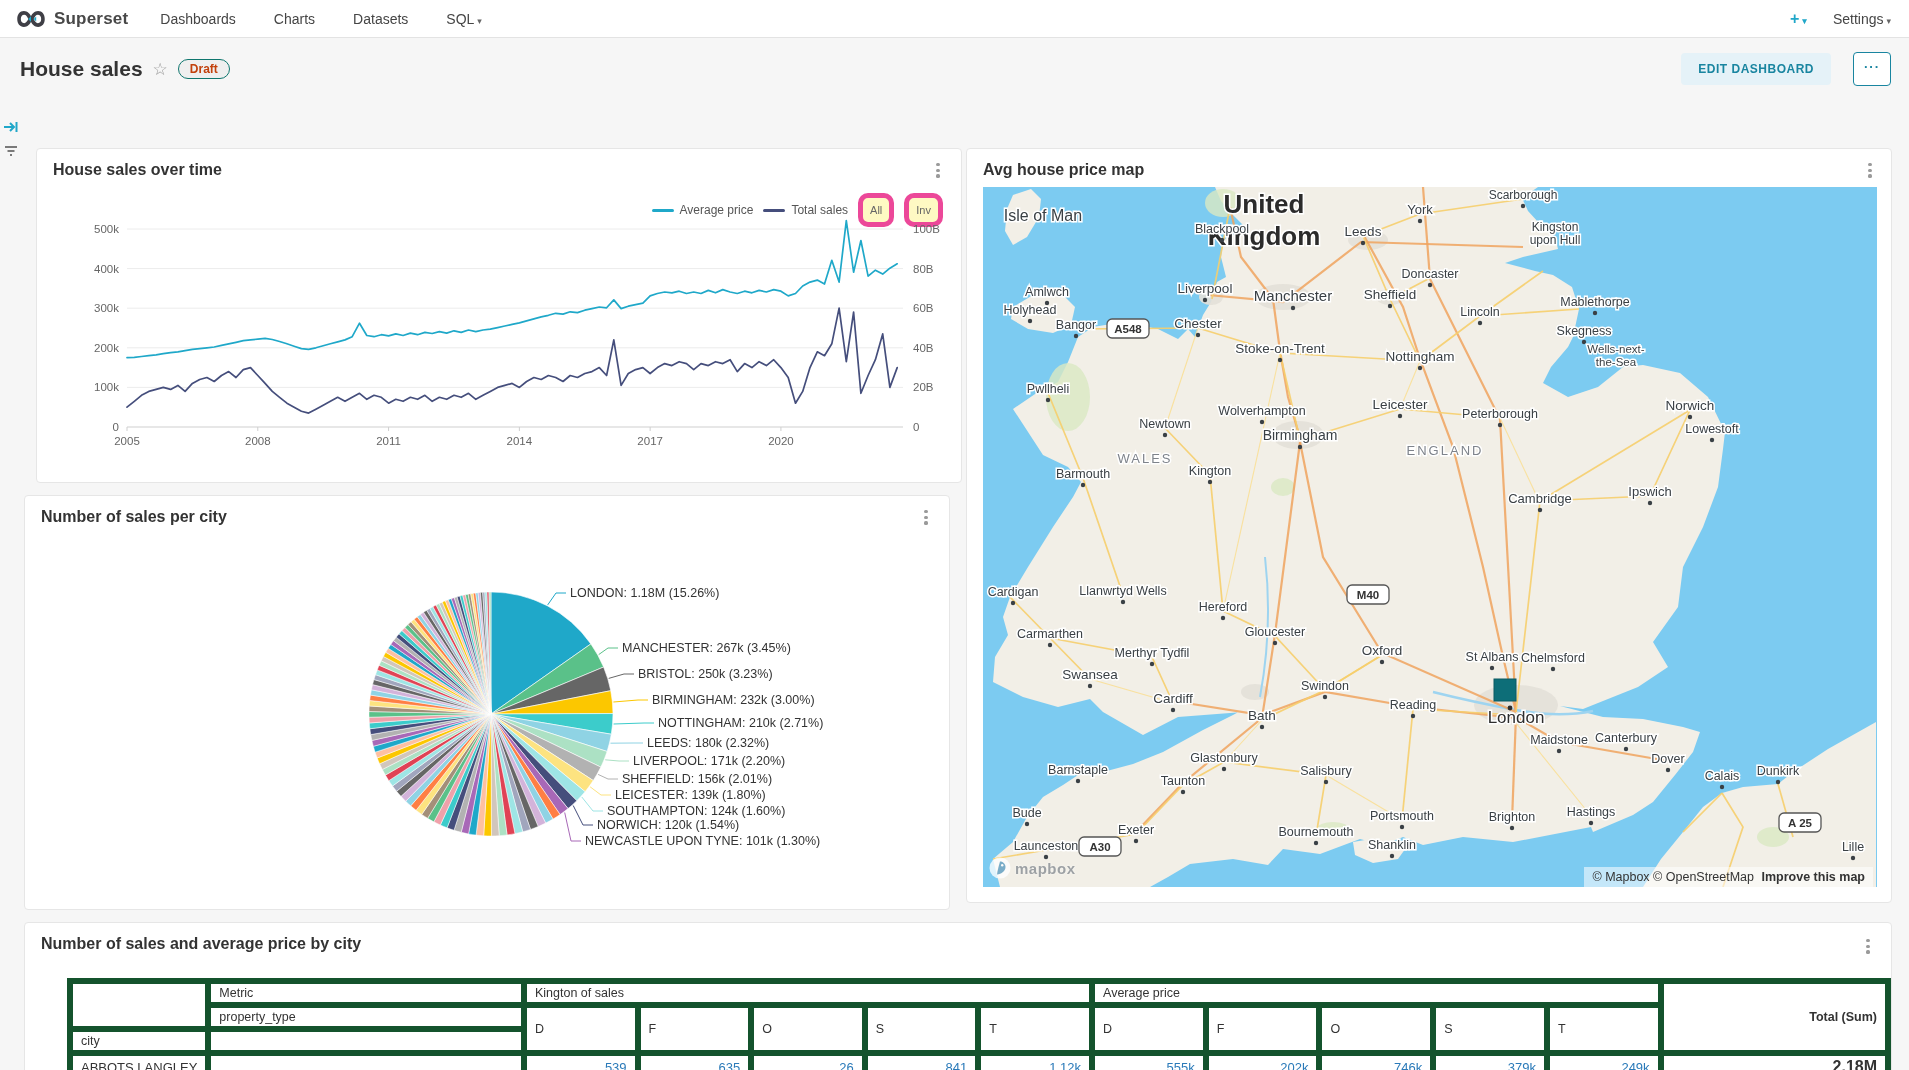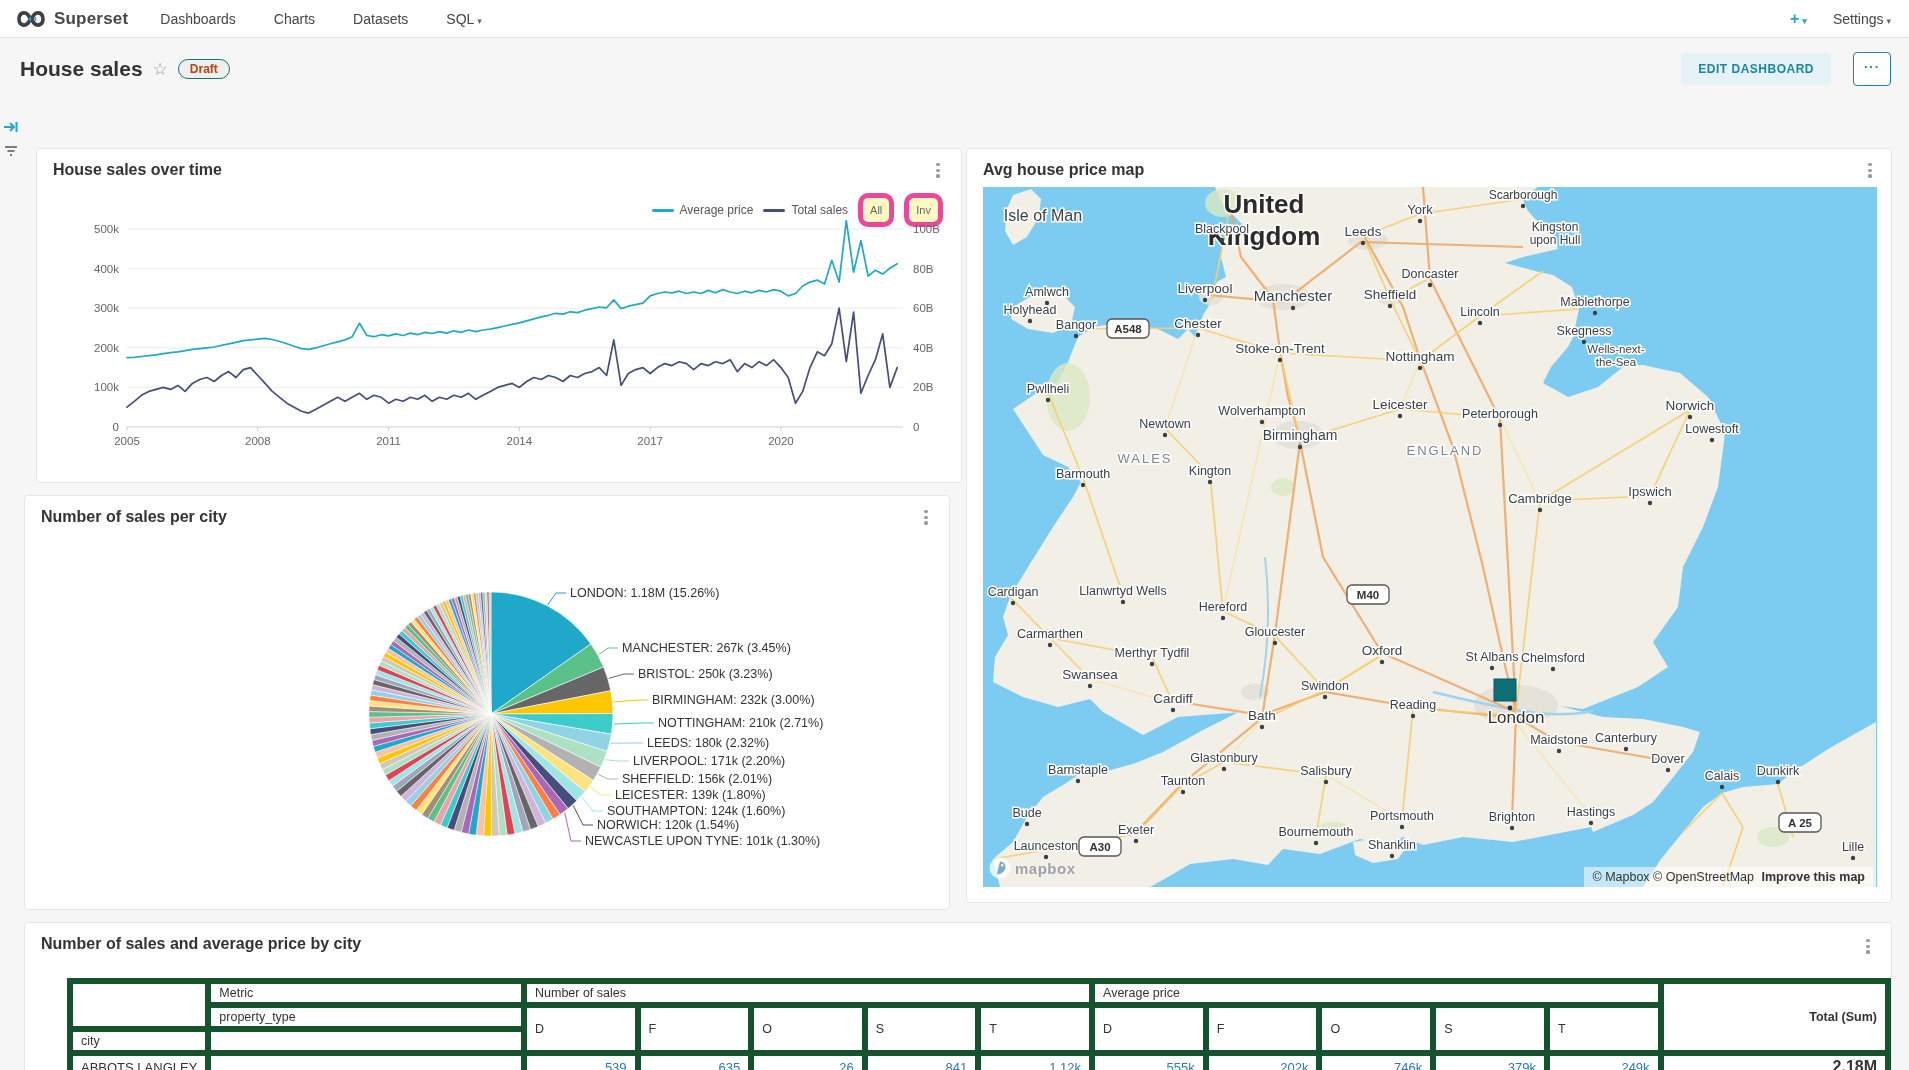--- a/index.html
+++ b/index.html
@@ -564,21 +564,21 @@
           <col style="width:115px">
           <col style="width:115px">
           <col style="width:115px">
           <col style="width:115px">
           <col style="width:230px">
         </colgroup>
         <tbody>
           <tr style="height: 22px;">
             <th rowspan="2"></th>
             <th>Metric</th>
-            <th colspan="5">Number of sales</th>
+            <th colspan="5">Kington of sales</th>
             <th colspan="5">Average price</th>
             <th rowspan="3" class="total-h">Total (Sum)</th>
           </tr>
           <tr style="height: 22px;">
             <th>property_type</th>
             <th rowspan="2" style="vertical-align:middle">D</th>
             <th rowspan="2" style="vertical-align:middle">F</th>
             <th rowspan="2" style="vertical-align:middle">O</th>
             <th rowspan="2" style="vertical-align:middle">S</th>
             <th rowspan="2" style="vertical-align:middle">T</th>

